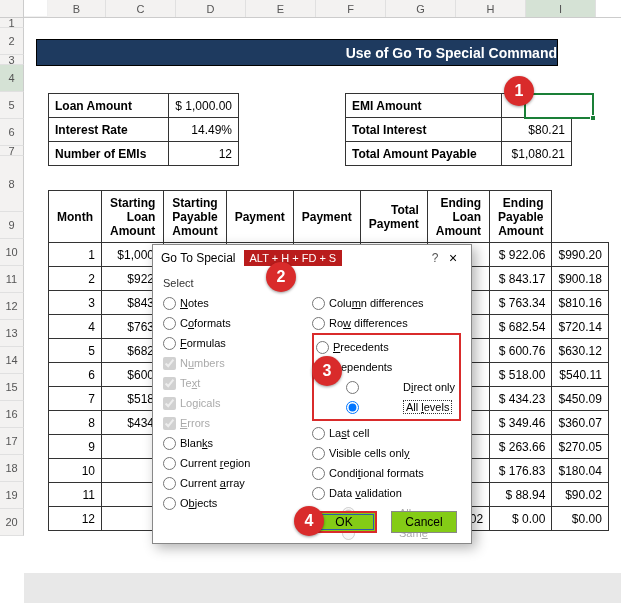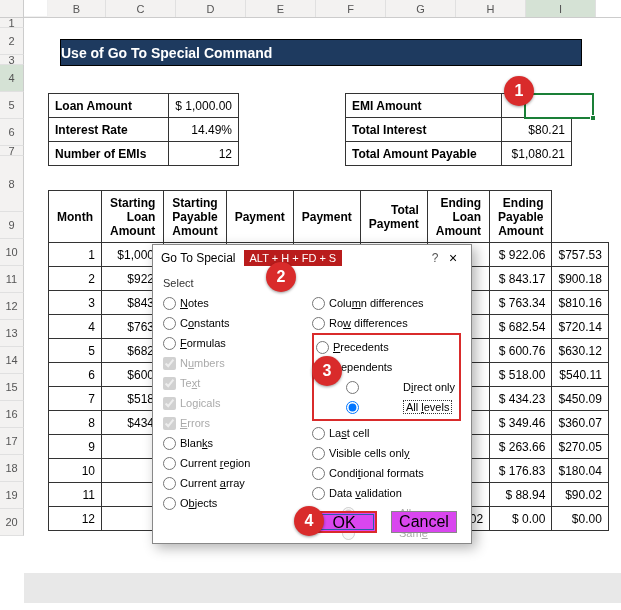--- a/index.html
+++ b/index.html
@@ -14,21 +14,21 @@
 .cF { width: 70px; } .cG { width: 70px; } .cH { width: 70px; } .cI { width: 70px; }
 
 .sheet { position: relative; }
 .row { display: flex; height: 27px; }
 .row.small { height: 10px; }
 .rowhead { width: 24px; background: #f3f2f1; border-right: 1px solid #ccc; border-bottom: 1px solid #e0e0e0; text-align: center; font-size: 11px; color: #555; line-height: 27px; }
 .rowhead.sel { background: #d5e2d5; }
 .cell { border-right: 1px solid #f0f0f0; border-bottom: 1px solid #f0f0f0; padding: 0 4px; line-height: 27px; overflow: hidden; white-space: nowrap; }
 
 
-.titlebar { position: absolute; left: 60px; top: 39px; width: 522px; height: 27px; background: #1e3a5f; color: #fff; font-weight: bold; text-align: left; line-height: 27px; font-size: 14px; border: 1px solid #000; }
+.titlebar { position: absolute; left: 36px; top: 39px; width: 522px; height: 27px; background: #1e3a5f; color: #fff; font-weight: bold; text-align: right; line-height: 27px; font-size: 14px; border: 1px solid #000; }
 
 
 .summary { position: absolute; border-collapse: collapse; }
 .summary td { border: 1px solid #333; padding: 4px 6px; font-size: 12px; height: 24px; }
 .summary .lbl { font-weight: bold; width: 120px; }
 .summary .val { text-align: right; width: 70px; }
 .summary.left { left: 48px; top: 93px; }
 .summary.right { left: 345px; top: 93px; }
 .summary.right .lbl { width: 156px; }
 
@@ -55,21 +55,21 @@
 .dlg-cols { display: flex; }
 .dlg-col { flex: 1; }
 .opt { display: flex; align-items: center; height: 20px; }
 .opt input { margin: 0 4px 0 0; }
 .opt.sub { }
 .opt.sub2 { margin-left: 30px; gap: 40px; }
 .opt.dis label { color: #aaa; }
 .opt .u { text-decoration: underline; }
 .redbox { border: 2px solid #d92b2b; padding: 2px 2px; margin-bottom: 2px; }
 .dlg-btns { position: absolute; bottom: 10px; right: 14px; display: flex; gap: 14px; }
-.dlg-btns button { width: 66px; height: 22px; font-size: 16px; background: #d946ef; border: 1px solid #888; }
+.dlg-btns button { width: 66px; height: 22px; font-size: 12px; background: #84cc16; border: 1px solid #888; }
 .dlg-btns .ok { border: 2px solid #d92b2b; outline: 1px solid #2a5caa; outline-offset: -4px; }
 
 
 .callout { position: absolute; width: 30px; height: 30px; background: #d92b2b; border-radius: 50%; color: #fff; font-weight: bold; font-size: 16px; text-align: center; line-height: 30px; z-index: 100; box-shadow: 0 1px 3px rgba(0,0,0,.4); }
 
 .lastrow-shade { position: absolute; left: 24px; top: 573px; width: 597px; height: 30px; background: #e8e8e8; z-index: -1; }
 </style>
 </head>
 <body>
 
@@ -205,21 +205,21 @@
     <tbody id="tbody">
       <tr>
         <td class="m">1</td>
         <td>$1,000.</td>
         <td></td>
         <td></td>
         <td></td>
         <td></td>
         <td></td>
         <td>$ 922.06</td>
-        <td>$757.53</td>
+        <td>$990.20</td>
       </tr>
       <tr>
         <td class="m">2</td>
         <td>$922.</td>
         <td></td>
         <td></td>
         <td></td>
         <td></td>
         <td></td>
         <td>$ 843.17</td>
@@ -351,21 +351,21 @@
   <div class="dlg-body">
     <div class="grp">Select</div>
     <div class="dlg-cols">
       <div class="dlg-col">
         <div class="opt">
             <input type="radio" style="">
             <label><span class="u">N</span><span>otes</span></label>
           </div>
         <div class="opt">
             <input type="radio" style="">
-            <label>C<span class="u">o</span><span>nstants</span></label>
+            <label>C<span class="u">o</span><span>formats</span></label>
           </div>
         <div class="opt">
             <input type="radio" style="">
             <label><span class="u">F</span><span>ormulas</span></label>
           </div>
         <div class="opt sub dis">
             <input type="checkbox" checked="" disabled="" style="">
             <label>N<span class="u">u</span><span>mbers</span></label>
           </div>
         <div class="opt sub dis">

